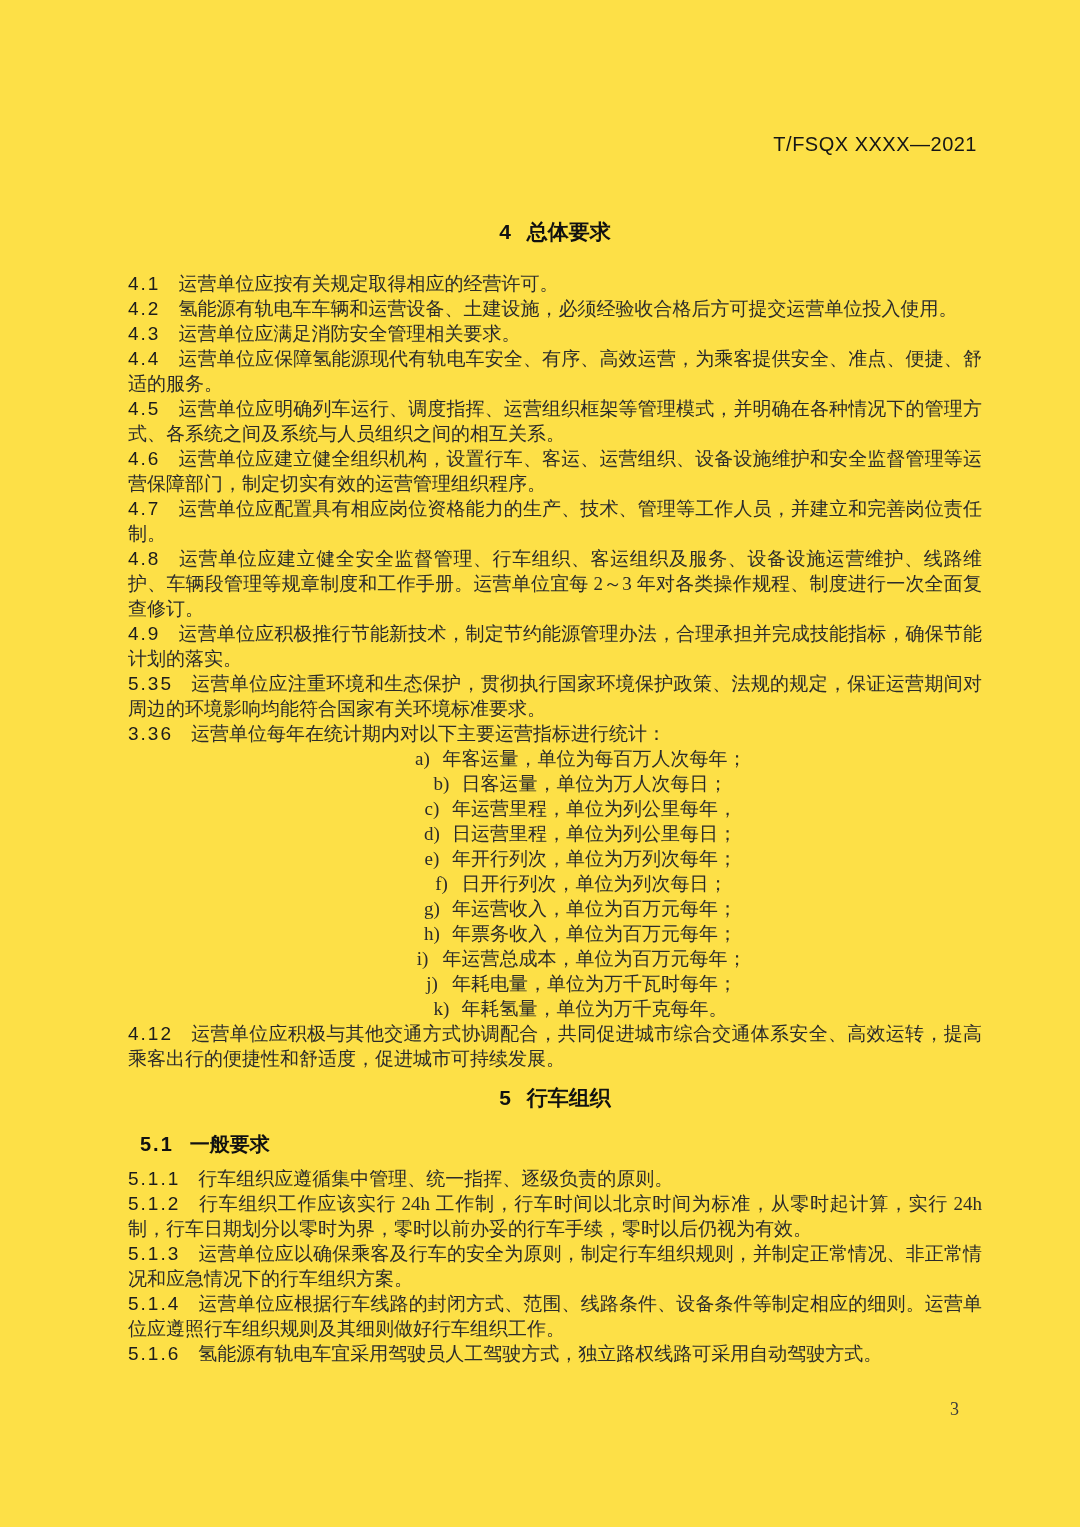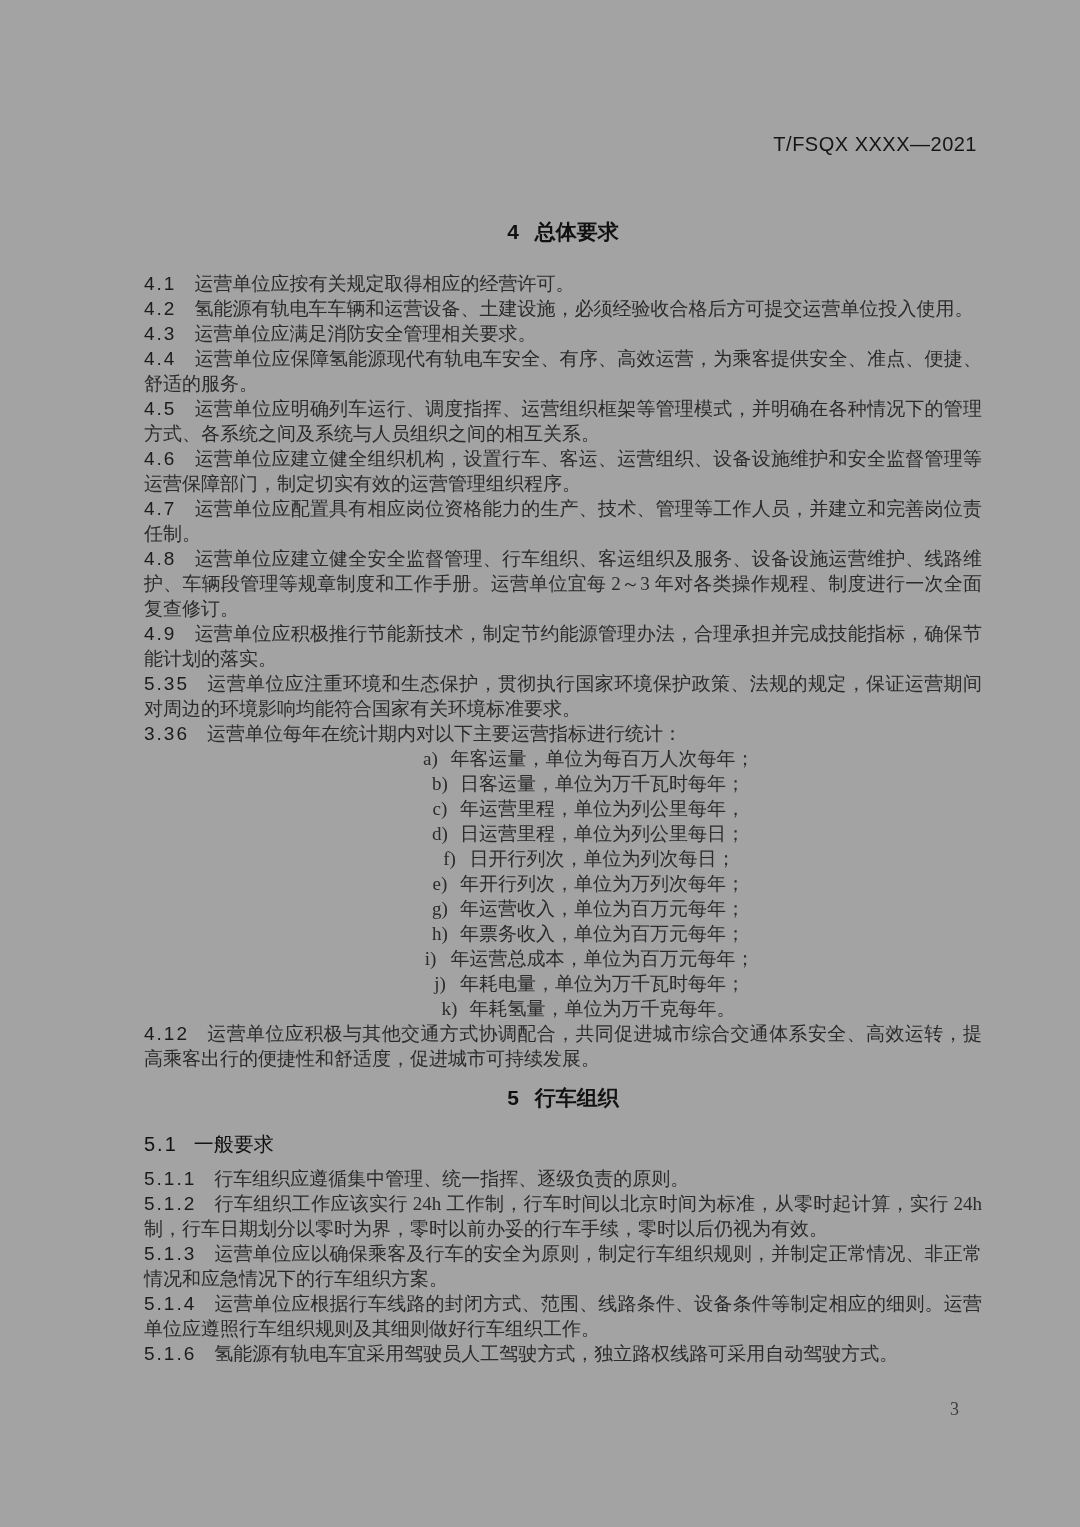--- a/index.html
+++ b/index.html
@@ -2,25 +2,24 @@
 <html><head>
 <meta charset="utf-8">
 <style>
   * { box-sizing: border-box; }
   html, body { margin: 0; padding: 0; background: #e8e8e8; }
   .page {
     position: relative;
     width: 1080px;
     height: 1527px;
     margin: 0 auto;
-    background: #a3a3a3;
+    background: #fde047;
     color: #2b2b2b;
     font-family: "Liberation Serif", serif;
     overflow: hidden;
-    padding-left: 16px;
   }
   .doc-code {
     position: absolute;
     top: 133px;
     right: 103px;
     font-family: "Liberation Sans", sans-serif;
     font-size: 20px;
     letter-spacing: 0.5px;
     color: #161616;
   }
@@ -32,24 +31,24 @@
     font-family: "Liberation Sans", sans-serif;
     font-size: 21px;
     font-weight: 700;
     line-height: 25px;
     color: #111111;
     text-align: center;
   }
   .heading .h-num { margin-right: 15px; letter-spacing: 1px; }
   .heading.heading-sec5 { margin: 14px 0 22px 0; }
   .subheading {
-    margin: 0 0 9px 0;
+    margin: 0 0 9px 12px;
     font-family: "Liberation Sans", sans-serif;
     font-size: 20px;
-    font-weight: 400;
+    font-weight: 700;
     line-height: 25px;
     color: #111111;
   }
   .subheading .h-num { margin-right: 16px; letter-spacing: 2px; }
   .clause {
     margin: 0;
     font-size: 19px;
     line-height: 25px;
     text-align: justify;
     color: #2b2b2b;
@@ -99,25 +98,25 @@
     <p class="clause"><span class="cnum">4.5</span><span class="ctext">运营单位应明确列车运行、调度指挥、运营组织框架等管理模式，并明确在各种情况下的管理方式、各系统之间及系统与人员组织之间的相互关系。</span></p>
     <p class="clause"><span class="cnum">4.6</span><span class="ctext">运营单位应建立健全组织机构，设置行车、客运、运营组织、设备设施维护和安全监督管理等运营保障部门，制定切实有效的运营管理组织程序。</span></p>
     <p class="clause"><span class="cnum">4.7</span><span class="ctext">运营单位应配置具有相应岗位资格能力的生产、技术、管理等工作人员，并建立和完善岗位责任制。</span></p>
     <p class="clause"><span class="cnum">4.8</span><span class="ctext">运营单位应建立健全安全监督管理、行车组织、客运组织及服务、设备设施运营维护、线路维护、车辆段管理等规章制度和工作手册。运营单位宜每 2～3 年对各类操作规程、制度进行一次全面复查修订。</span></p>
     <p class="clause"><span class="cnum">4.9</span><span class="ctext">运营单位应积极推行节能新技术，制定节约能源管理办法，合理承担并完成技能指标，确保节能计划的落实。</span></p>
     <p class="clause"><span class="cnum">5.35</span><span class="ctext">运营单位应注重环境和生态保护，贯彻执行国家环境保护政策、法规的规定，保证运营期间对周边的环境影响均能符合国家有关环境标准要求。</span></p>
     <p class="clause"><span class="cnum">3.36</span><span class="ctext">运营单位每年在统计期内对以下主要运营指标进行统计：</span></p>
 
     <div class="indicator-list">
       <p class="li"><span class="li-label">a)</span><span>年客运量，单位为每百万人次每年；</span></p>
-      <p class="li"><span class="li-label">b)</span><span>日客运量，单位为万千瓦时每年；</span></p>
+      <p class="li"><span class="li-label">b)</span><span>日客运量，单位为万人次每日；</span></p>
       <p class="li"><span class="li-label">c)</span><span>年运营里程，单位为列公里每年，</span></p>
       <p class="li"><span class="li-label">d)</span><span>日运营里程，单位为列公里每日；</span></p>
+      <p class="li"><span class="li-label">e)</span><span>年开行列次，单位为万列次每年；</span></p>
       <p class="li"><span class="li-label">f)</span><span>日开行列次，单位为列次每日；</span></p>
-      <p class="li"><span class="li-label">e)</span><span>年开行列次，单位为万列次每年；</span></p>
       <p class="li"><span class="li-label">g)</span><span>年运营收入，单位为百万元每年；</span></p>
       <p class="li"><span class="li-label">h)</span><span>年票务收入，单位为百万元每年；</span></p>
       <p class="li"><span class="li-label">i)</span><span>年运营总成本，单位为百万元每年；</span></p>
       <p class="li"><span class="li-label">j)</span><span>年耗电量，单位为万千瓦时每年；</span></p>
       <p class="li"><span class="li-label">k)</span><span>年耗氢量，单位为万千克每年。</span></p>
     </div>
 
     <p class="clause"><span class="cnum">4.12</span><span class="ctext">运营单位应积极与其他交通方式协调配合，共同促进城市综合交通体系安全、高效运转，提高乘客出行的便捷性和舒适度，促进城市可持续发展。</span></p>
 
     <h2 class="heading heading-sec5"><span class="h-num">5</span><span class="h-title">行车组织</span></h2>

